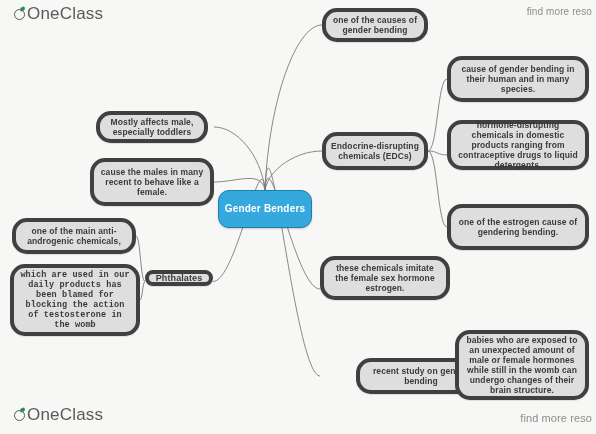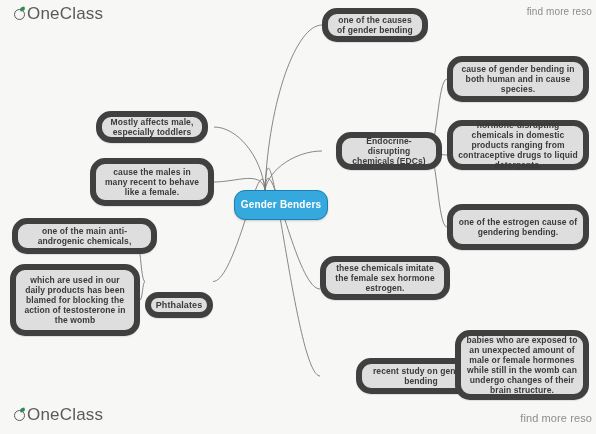--- a/index.html
+++ b/index.html
@@ -21,21 +21,21 @@
     left: 0;
     top: 0;
     width: 596px;
     height: 434px;
     pointer-events: none;
   }
   .node {
     position: absolute;
     box-sizing: border-box;
     background: #dedede;
-    border: 6px solid #404040;
+    border: 4px solid #404040;
     border-radius: 15px;
     color: #3a3a3a;
     font-weight: bold;
     text-align: center;
     display: flex;
     align-items: center;
     justify-content: center;
     line-height: 1.18;
     letter-spacing: 0.1px;
     padding: 2px 5px;
@@ -105,51 +105,51 @@
       <path d="M265,190 C269,87.69999999999999 295.25,376 320,376" fill="none" stroke="#7a7a7a" stroke-width="0.9"></path>
       <path d="M428,151 C437.5,151 437.5,79 447,79" fill="none" stroke="#7a7a7a" stroke-width="0.9"></path>
       <path d="M428,151 C437.5,151 437.5,155 447,155" fill="none" stroke="#7a7a7a" stroke-width="0.9"></path>
       <path d="M428,151 C437.5,151 437.5,227 447,227" fill="none" stroke="#7a7a7a" stroke-width="0.9"></path>
       <path d="M145,281.5 C140.5,281.5 140.5,236 136,236" fill="none" stroke="#7a7a7a" stroke-width="0.9"></path>
       <path d="M145,281.5 C142.5,281.5 142.5,300 140,300" fill="none" stroke="#7a7a7a" stroke-width="0.9"></path>
       <path d="M450,376 C452.5,376 452.5,379 455,379" fill="none" stroke="#7a7a7a" stroke-width="0.9"></path>
     </svg>
 
   <div id="nodes-layer">
-      <div class="node root" style="left: 234px; top: 190px; width: 94px; height: 30px; font-size: 10px;">
+      <div class="node root" style="left: 218px; top: 190px; width: 94px; height: 38px; font-size: 10px;">
         <span>Gender Benders</span>
       </div>
       <div class="node" style="left: 322px; top: 8px; width: 106px; height: 34px; font-size: 8.5px;">
         <span>one of the causes of gender bending</span>
       </div>
-      <div class="node" style="left: 336px; top: 132px; width: 106px; height: 38px; font-size: 8.5px;">
+      <div class="node" style="left: 322px; top: 132px; width: 106px; height: 38px; font-size: 8.5px;">
         <span>Endocrine-disrupting chemicals (EDCs)</span>
       </div>
       <div class="node" style="left: 447px; top: 56px; width: 142px; height: 46px; font-size: 8.5px;">
-        <span>cause of gender bending in both human and in cause species.</span>
+        <span>cause of gender bending in their human and in many species.</span>
       </div>
       <div class="node" style="left: 447px; top: 120px; width: 142px; height: 50px; font-size: 8.5px;">
         <span>hormone-disrupting chemicals in domestic products ranging from contraceptive drugs to liquid detergents.</span>
       </div>
       <div class="node" style="left: 447px; top: 204px; width: 142px; height: 46px; font-size: 8.5px;">
         <span>one of the estrogen cause of gendering bending.</span>
       </div>
       <div class="node" style="left: 96px; top: 111px; width: 112px; height: 32px; font-size: 8.5px;">
         <span>Mostly affects male, especially toddlers</span>
       </div>
       <div class="node" style="left: 90px; top: 158px; width: 124px; height: 48px; font-size: 8.5px;">
         <span>cause the males in many recent to behave like a female.</span>
       </div>
-      <div class="node" style="left: 145px; top: 270px; width: 68px; height: 26px; font-size: 9px; margin-top: 22px;">
+      <div class="node" style="left: 145px; top: 270px; width: 68px; height: 16px; font-size: 9px;">
         <span>Phthalates</span>
       </div>
-      <div class="node" style="left: 12px; top: 218px; width: 145px; height: 36px; font-size: 8.5px;">
+      <div class="node" style="left: 12px; top: 218px; width: 124px; height: 36px; font-size: 8.5px;">
         <span>one of the main anti-androgenic chemicals,</span>
       </div>
-      <div class="node" style="left: 10px; top: 264px; width: 130px; height: 72px; font-size: 8.5px;">
+      <div class="node" style="left: 10px; top: 264px; width: 130px; height: 72px; font-size: 8.5px; font-family: Liberation Mono, monospace;">
         <span>which are used in our daily products has been blamed for blocking the action of testosterone in the womb</span>
       </div>
       <div class="node" style="left: 320px; top: 256px; width: 130px; height: 44px; font-size: 8.5px;">
         <span>these chemicals imitate the female sex hormone estrogen.</span>
       </div>
       <div class="node" style="left: 320px; top: 358px; width: 130px; height: 36px; font-size: 8.5px; margin-left: 36px;">
         <span>recent study on gender bending</span>
       </div>
       <div class="node" style="left: 455px; top: 330px; width: 134px; height: 70px; font-size: 8.5px;">
         <span>babies who are exposed to an unexpected amount of male or female hormones while still in the womb can undergo changes of their brain structure.</span>

